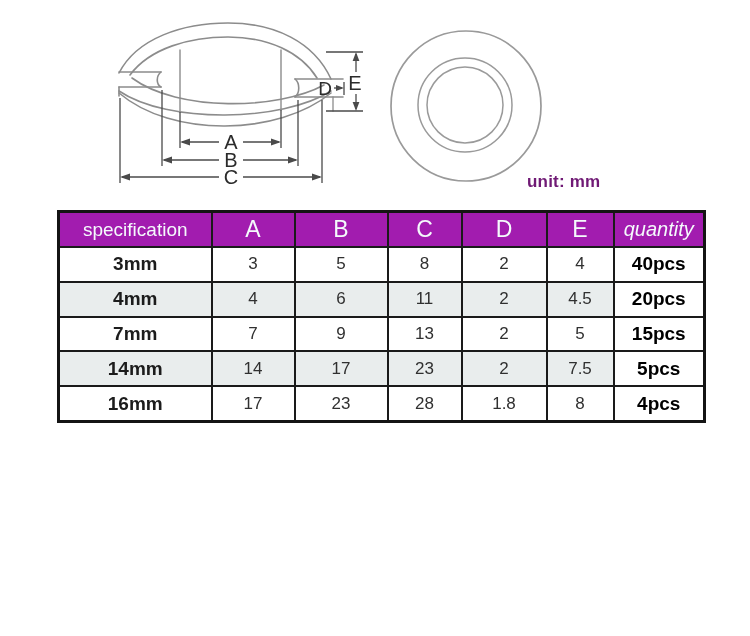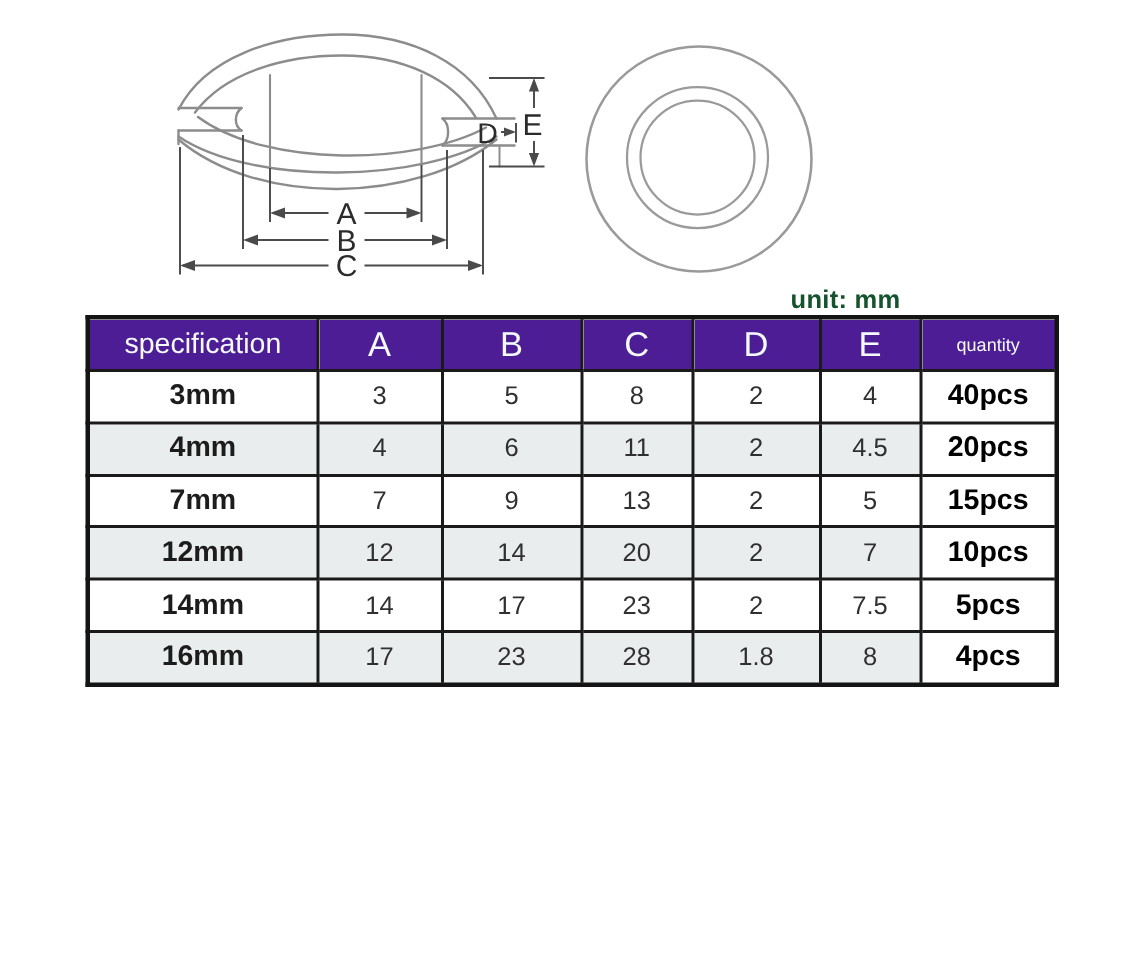--- a/index.html
+++ b/index.html
@@ -1,33 +1,33 @@
 <!DOCTYPE html>
 <html><head>
 <meta charset="utf-8">
 <style>
   html,body{margin:0;padding:0;background:#fff;}
   body{font-family:"Liberation Sans", sans-serif;}
   .stage{position:relative;width:750px;height:636px;background:#ffffff;overflow:hidden;}
 
   
   .diagram-svg{position:absolute;left:0;top:0;}
-  .unit-note{position:absolute;left:527px;top:190px;width:90px;
-             font-size:17px;font-weight:bold;color:#14532d;letter-spacing:.2px;}
+  .unit-note{position:absolute;left:527px;top:172px;width:90px;
+             font-size:17px;font-weight:bold;color:#701a75;letter-spacing:.2px;}
 
   
   .spec-table-wrap{position:absolute;left:57px;top:210px;width:646px;}
   table.spec{border-collapse:collapse;table-layout:fixed;width:646px;
              border:3px solid #141414;}
   table.spec th, table.spec td{border:2px solid #1a1a1a;text-align:center;
              vertical-align:middle;padding:0;overflow:hidden;white-space:nowrap;}
-  table.spec th{height:33px;background:#4c1d95;color:#f4fafc;font-weight:400;}
+  table.spec th{height:33px;background:#a21caf;color:#f4fafc;font-weight:400;}
   th.h-spec{font-size:19px;}
   th.h-dim{font-size:23px;}
-  th.h-qty{font-size:12px;}
+  th.h-qty{font-size:20px;font-style:italic;}
   table.spec td{height:32.8px;background:#ffffff;color:#303030;font-size:17px;font-weight:400;}
   table.spec td.spec{font-size:19px;font-weight:bold;color:#1c1c1c;text-align:center;}
   table.spec td.qty{font-size:19px;font-weight:bold;color:#000000;}
   table.spec tr:nth-child(even) td{background:#e9eded;}
   table.spec tr:nth-child(even) td.qty{background:#ffffff;}
 </style>
 </head>
 <body>
 
 <div class="stage">
@@ -162,29 +162,20 @@
           <tr>
             <td class="spec">7mm</td>
             <td>7</td>
             <td>9</td>
             <td>13</td>
             <td>2</td>
             <td>5</td>
             <td class="qty">15pcs</td>
           </tr>
           <tr>
-            <td class="spec">12mm</td>
-            <td>12</td>
-            <td>14</td>
-            <td>20</td>
-            <td>2</td>
-            <td>7</td>
-            <td class="qty">10pcs</td>
-          </tr>
-          <tr>
             <td class="spec">14mm</td>
             <td>14</td>
             <td>17</td>
             <td>23</td>
             <td>2</td>
             <td>7.5</td>
             <td class="qty">5pcs</td>
           </tr>
           <tr>
             <td class="spec">16mm</td>

